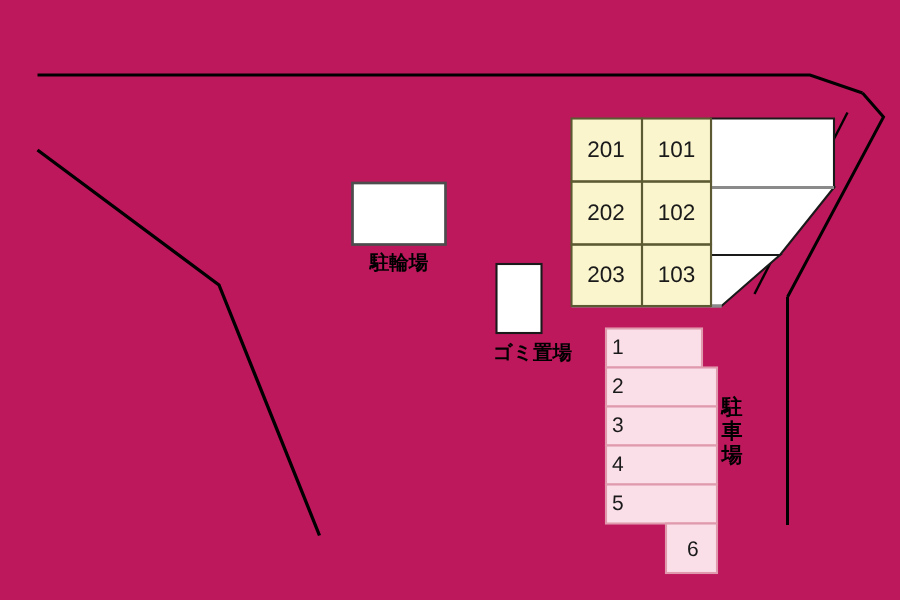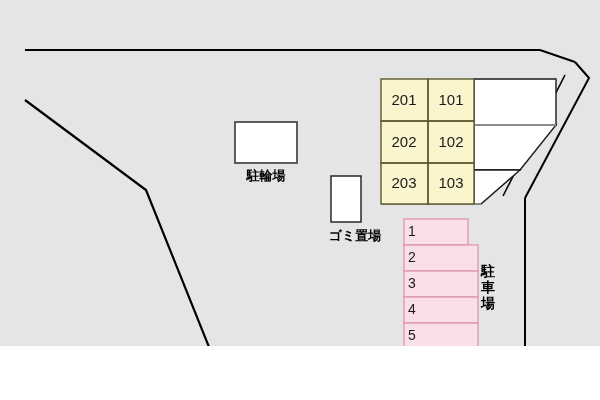--- a/index.html
+++ b/index.html
@@ -7,22 +7,22 @@
     margin: 0;
     padding: 0;
     background: #ffffff;
   }
   body {
     font-family: "Liberation Sans", "DejaVu Sans", sans-serif;
   }
   #plan-root {
     position: relative;
     width: 600px;
-    height: 346px;
-    background: #e5e5e5;
+    height: 400px;
+    background: #be185d;
     overflow: hidden;
   }
   #plan-svg {
     position: absolute;
     left: 0;
     top: 0;
     width: 600px;
     height: 400px;
     display: block;
   }

